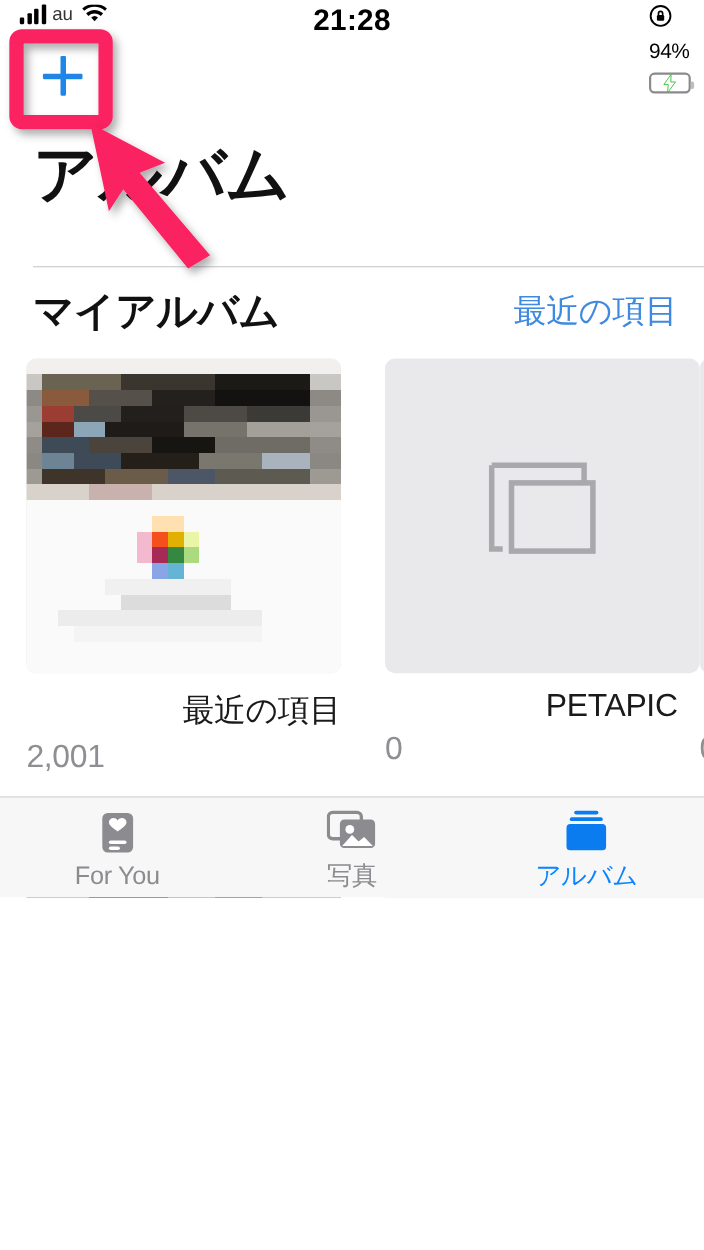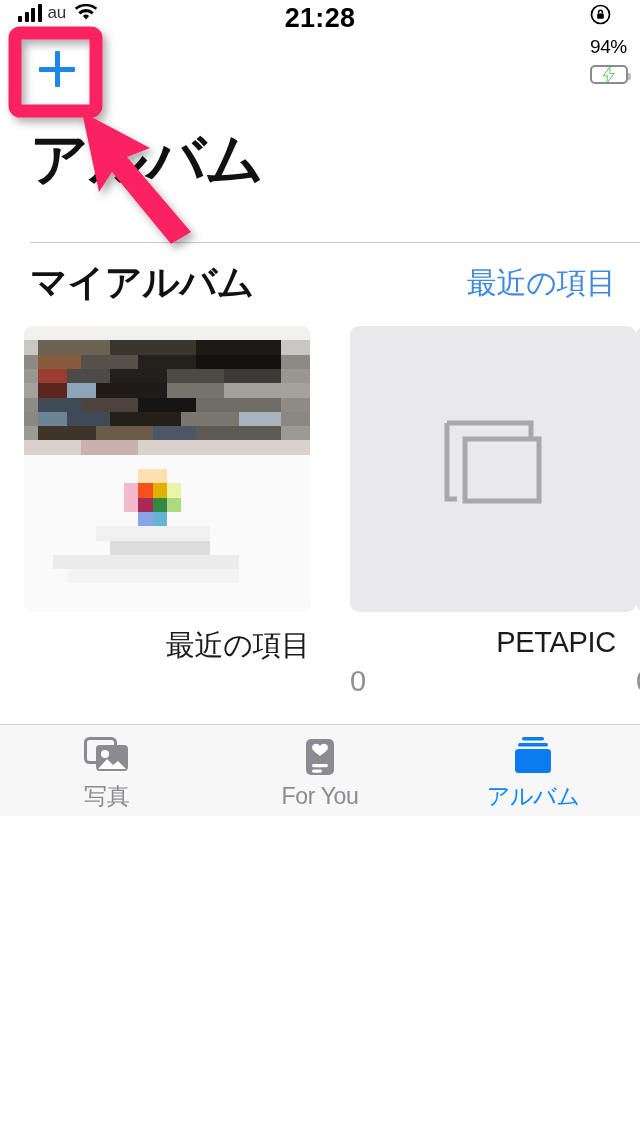--- a/index.html
+++ b/index.html
@@ -223,20 +223,21 @@
             <rect x="10" y="12" width="1" height="1" fill="#abdb7e"></rect>
             <rect x="8" y="13" width="1" height="1" fill="#8aa5e6"></rect>
             <rect x="9" y="13" width="1" height="1" fill="#66b4d4"></rect>
             <rect x="5" y="14" width="8" height="1" fill="#f0f0f0"></rect>
             <rect x="6" y="15" width="7" height="1" fill="#dcdcdc"></rect>
             <rect x="2" y="16" width="13" height="1" fill="#ececec"></rect>
             <rect x="3" y="17" width="12" height="1" fill="#f4f4f4"></rect>
           </svg>
         </div>
         <div class="al-name">最近の項目</div>
+        <div class="al-count">2,001</div>
       </div>
 
       <div class="cell c2">
         <div class="thumb">
           <svg class="ph-icon" width="140" height="112" viewBox="0 0 140 112">
             <path d="M24 10 h84 v16" fill="none" stroke="#a8a8ad" stroke-width="5"></path>
             <path d="M24 10 v76 h10" fill="none" stroke="#a8a8ad" stroke-width="5"></path>
             <rect x="42" y="26" width="74" height="62" fill="none" stroke="#a8a8ad" stroke-width="5"></rect>
           </svg>
         </div>
@@ -318,40 +319,40 @@
         <div class="al-name"></div>
         <div class="al-count"></div>
       </div>
     </div>
   </div>
 
   <div class="tabbar">
 
     <div class="tab">
       <span class="tab-icon">
+        <svg width="40" height="40" viewBox="0 0 40 40">
+          <rect x="6" y="2" width="28" height="36" rx="5" fill="#8b8b90"></rect>
+          <path d="M20 16c-2.5-4-8-2.2-8 1.6 0 3 4.2 5.6 8 8.4 3.8-2.8 8-5.4 8-8.4 0-3.8-5.5-5.6-8-1.6z" fill="#fff" transform="translate(0,-7) scale(1)"></path>
+          <rect x="12" y="27" width="16" height="3.2" rx="1.6" fill="#fff"></rect>
+          <rect x="12" y="32.5" width="10" height="3.2" rx="1.6" fill="#fff"></rect>
+        </svg>
+      </span>
+      <span class="tab-label">For You</span>
+    </div>
+
+    <div class="tab">
+      <span class="tab-icon">
         <svg width="46" height="40" viewBox="0 0 46 40">
           <rect x="1.5" y="3.5" width="30" height="24" rx="4" fill="none" stroke="#8b8b90" stroke-width="3"></rect>
           <rect x="12" y="10" width="32" height="26" rx="4" fill="#8b8b90"></rect>
           <circle cx="21" cy="19" r="4" fill="#fff"></circle>
           <path d="M14 34 l9-10 6 6 5-4 8 8z" fill="#fff"></path>
         </svg>
       </span>
       <span class="tab-label">写真</span>
-    </div>
-
-    <div class="tab">
-      <span class="tab-icon">
-        <svg width="40" height="40" viewBox="0 0 40 40">
-          <rect x="6" y="2" width="28" height="36" rx="5" fill="#8b8b90"></rect>
-          <path d="M20 16c-2.5-4-8-2.2-8 1.6 0 3 4.2 5.6 8 8.4 3.8-2.8 8-5.4 8-8.4 0-3.8-5.5-5.6-8-1.6z" fill="#fff" transform="translate(0,-7) scale(1)"></path>
-          <rect x="12" y="27" width="16" height="3.2" rx="1.6" fill="#fff"></rect>
-          <rect x="12" y="32.5" width="10" height="3.2" rx="1.6" fill="#fff"></rect>
-        </svg>
-      </span>
-      <span class="tab-label">For You</span>
     </div>
 
     <div class="tab active">
       <span class="tab-icon">
         <svg width="44" height="40" viewBox="0 0 44 40">
           <rect x="11" y="2" width="22" height="3.4" rx="1.7" fill="#0a7cf0"></rect>
           <rect x="7" y="8" width="30" height="3.4" rx="1.7" fill="#0a7cf0"></rect>
           <rect x="4" y="14" width="36" height="24" rx="3.5" fill="#0a7cf0"></rect>
         </svg>
       </span>

